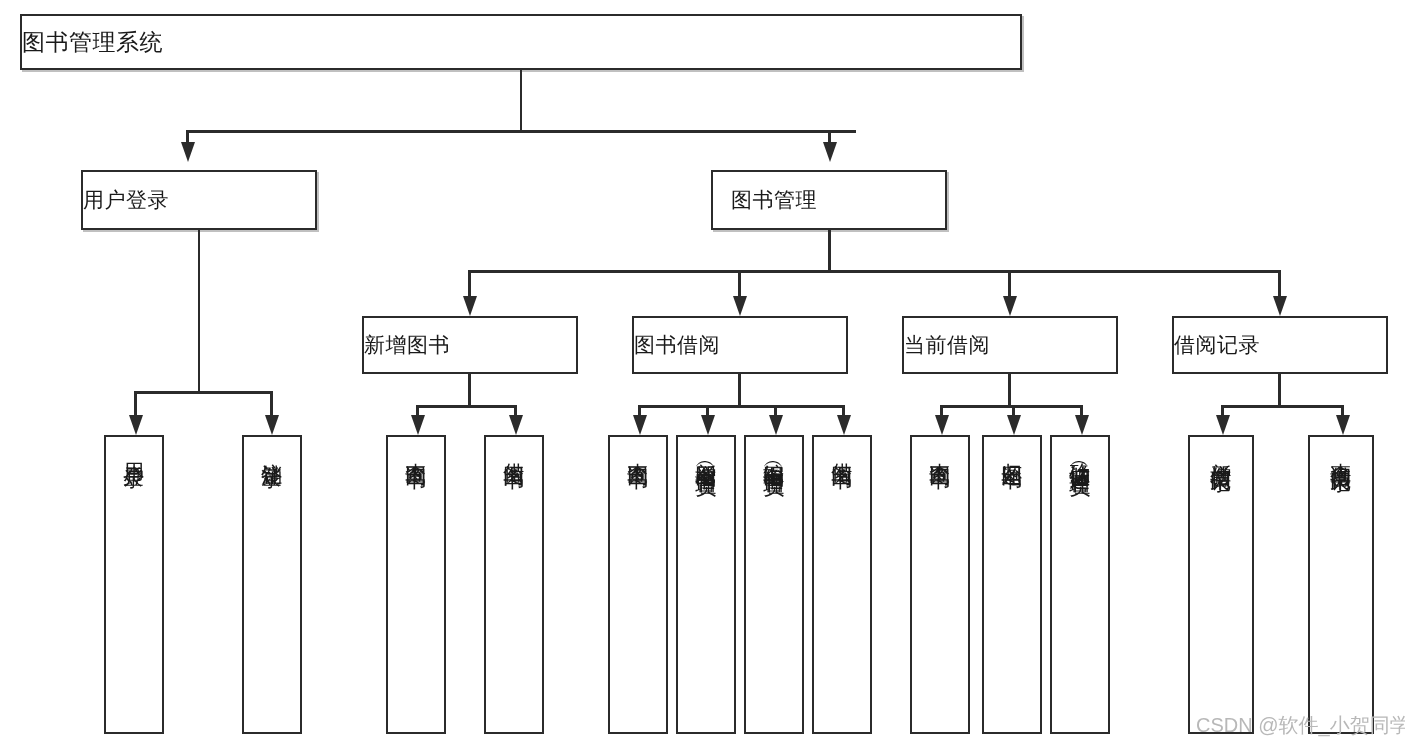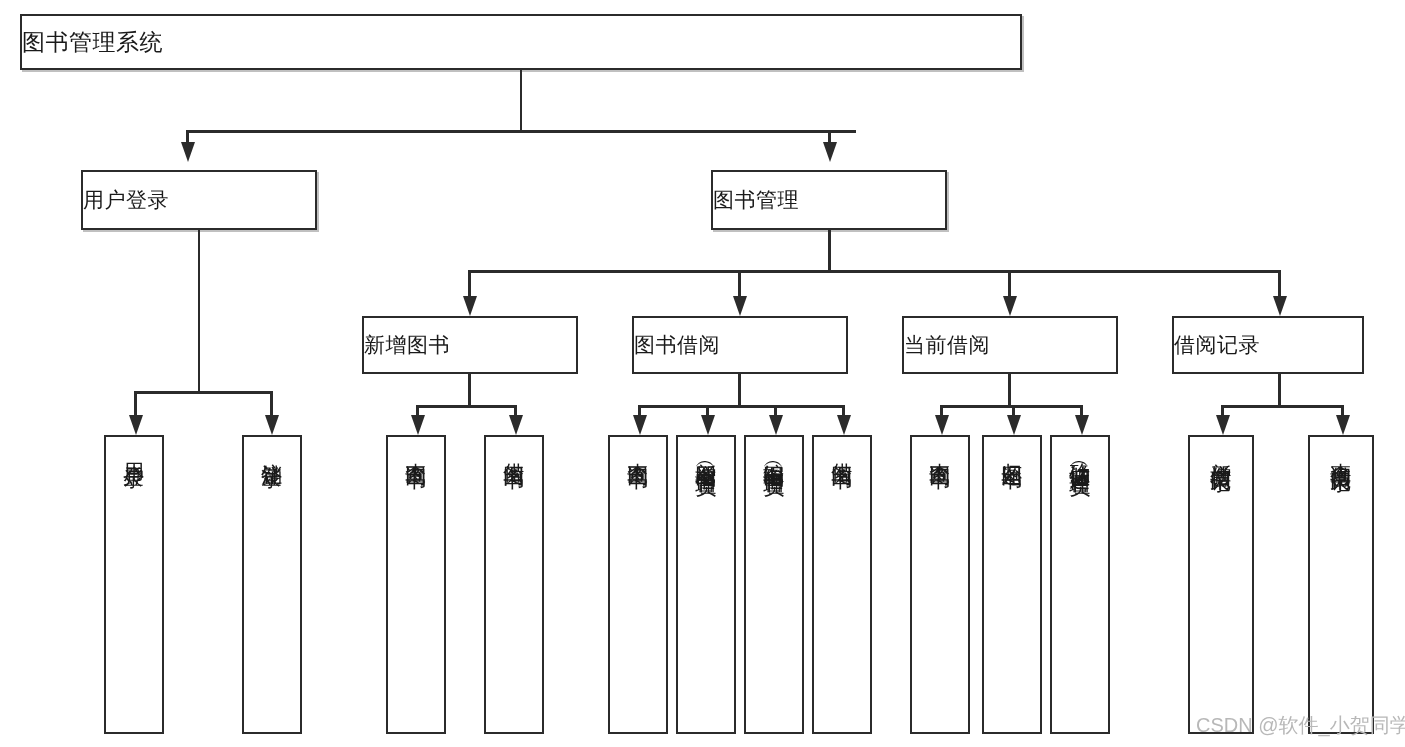--- a/index.html
+++ b/index.html
@@ -95,21 +95,21 @@
   <div class="vline" style="left: 519.5px; top: 70px; height: 62px; background: rgb(43, 43, 43);"></div>
   <div class="hline" style="left: 186px; top: 130px; width: 670px; background: rgb(43, 43, 43);"></div>
   <div class="vline" style="left: 186px; top: 130px; height: 12px; background: rgb(43, 43, 43);"></div>
   <div class="arrow" style="left: 180.5px; top: 142px; border-top-color: rgb(43, 43, 43);"></div>
   <div class="vline" style="left: 828px; top: 130px; height: 12px; background: rgb(43, 43, 43);"></div>
   <div class="arrow" style="left: 822.5px; top: 142px; border-top-color: rgb(43, 43, 43);"></div>
 
   <div class="node lvl-h shadow" style="left: 81px; top: 170px; width: 236px; height: 60px; border-color: rgb(43, 43, 43); background: rgb(255, 255, 255); color: rgb(26, 26, 26);">
     <span class="label">用户登录</span>
   </div>
-  <div class="node lvl-h shadow" style="left: 711px; top: 170px; width: 236px; height: 60px; border-color: rgb(43, 43, 43); background: rgb(255, 255, 255); color: rgb(26, 26, 26);">
+  <div class="node lvl-h shadow" style="left: 711px; top: 170px; width: 236px; height: 60px; border-color: rgb(43, 43, 43); background: rgb(255, 255, 255); color: rgb(26, 26, 26); padding-left: 18px;">
     <span class="label">图书管理</span>
   </div>
 
   <div class="vline" style="left: 197.5px; top: 230px; height: 163px; background: rgb(43, 43, 43);"></div>
   <div class="hline" style="left: 134px; top: 391px; width: 138px; background: rgb(43, 43, 43);"></div>
   <div class="vline" style="left: 134px; top: 391px; height: 24px; background: rgb(43, 43, 43);"></div>
   <div class="arrow" style="left: 128.5px; top: 415px; border-top-color: rgb(43, 43, 43);"></div>
   <div class="vline" style="left: 270px; top: 391px; height: 24px; background: rgb(43, 43, 43);"></div>
   <div class="arrow" style="left: 264.5px; top: 415px; border-top-color: rgb(43, 43, 43);"></div>
 
@@ -126,21 +126,21 @@
 
   <div class="node lvl-h" style="left: 362px; top: 316px; width: 216px; height: 58px; border-color: rgb(43, 43, 43); background: rgb(255, 255, 255); color: rgb(26, 26, 26);">
     <span class="label">新增图书</span>
   </div>
   <div class="node lvl-h" style="left: 632px; top: 316px; width: 216px; height: 58px; border-color: rgb(43, 43, 43); background: rgb(255, 255, 255); color: rgb(26, 26, 26);">
     <span class="label">图书借阅</span>
   </div>
   <div class="node lvl-h" style="left: 902px; top: 316px; width: 216px; height: 58px; border-color: rgb(43, 43, 43); background: rgb(255, 255, 255); color: rgb(26, 26, 26);">
     <span class="label">当前借阅</span>
   </div>
-  <div class="node lvl-h" style="left: 1172px; top: 316px; width: 192px; height: 58px; border-color: rgb(43, 43, 43); background: rgb(255, 255, 255); color: rgb(26, 26, 26);">
+  <div class="node lvl-h" style="left: 1172px; top: 316px; width: 216px; height: 58px; border-color: rgb(43, 43, 43); background: rgb(255, 255, 255); color: rgb(26, 26, 26);">
     <span class="label">借阅记录</span>
   </div>
 
   <div class="vline" style="left: 468px; top: 374px; height: 33px; background: rgb(43, 43, 43);"></div>
   <div class="hline" style="left: 416px; top: 405px; width: 98px; background: rgb(43, 43, 43);"></div>
   <div class="vline" style="left: 416px; top: 405px; height: 10px; background: rgb(43, 43, 43);"></div>
   <div class="arrow" style="left: 410.5px; top: 415px; border-top-color: rgb(43, 43, 43);"></div>
   <div class="vline" style="left: 514px; top: 405px; height: 10px; background: rgb(43, 43, 43);"></div>
   <div class="arrow" style="left: 508.5px; top: 415px; border-top-color: rgb(43, 43, 43);"></div>
 

